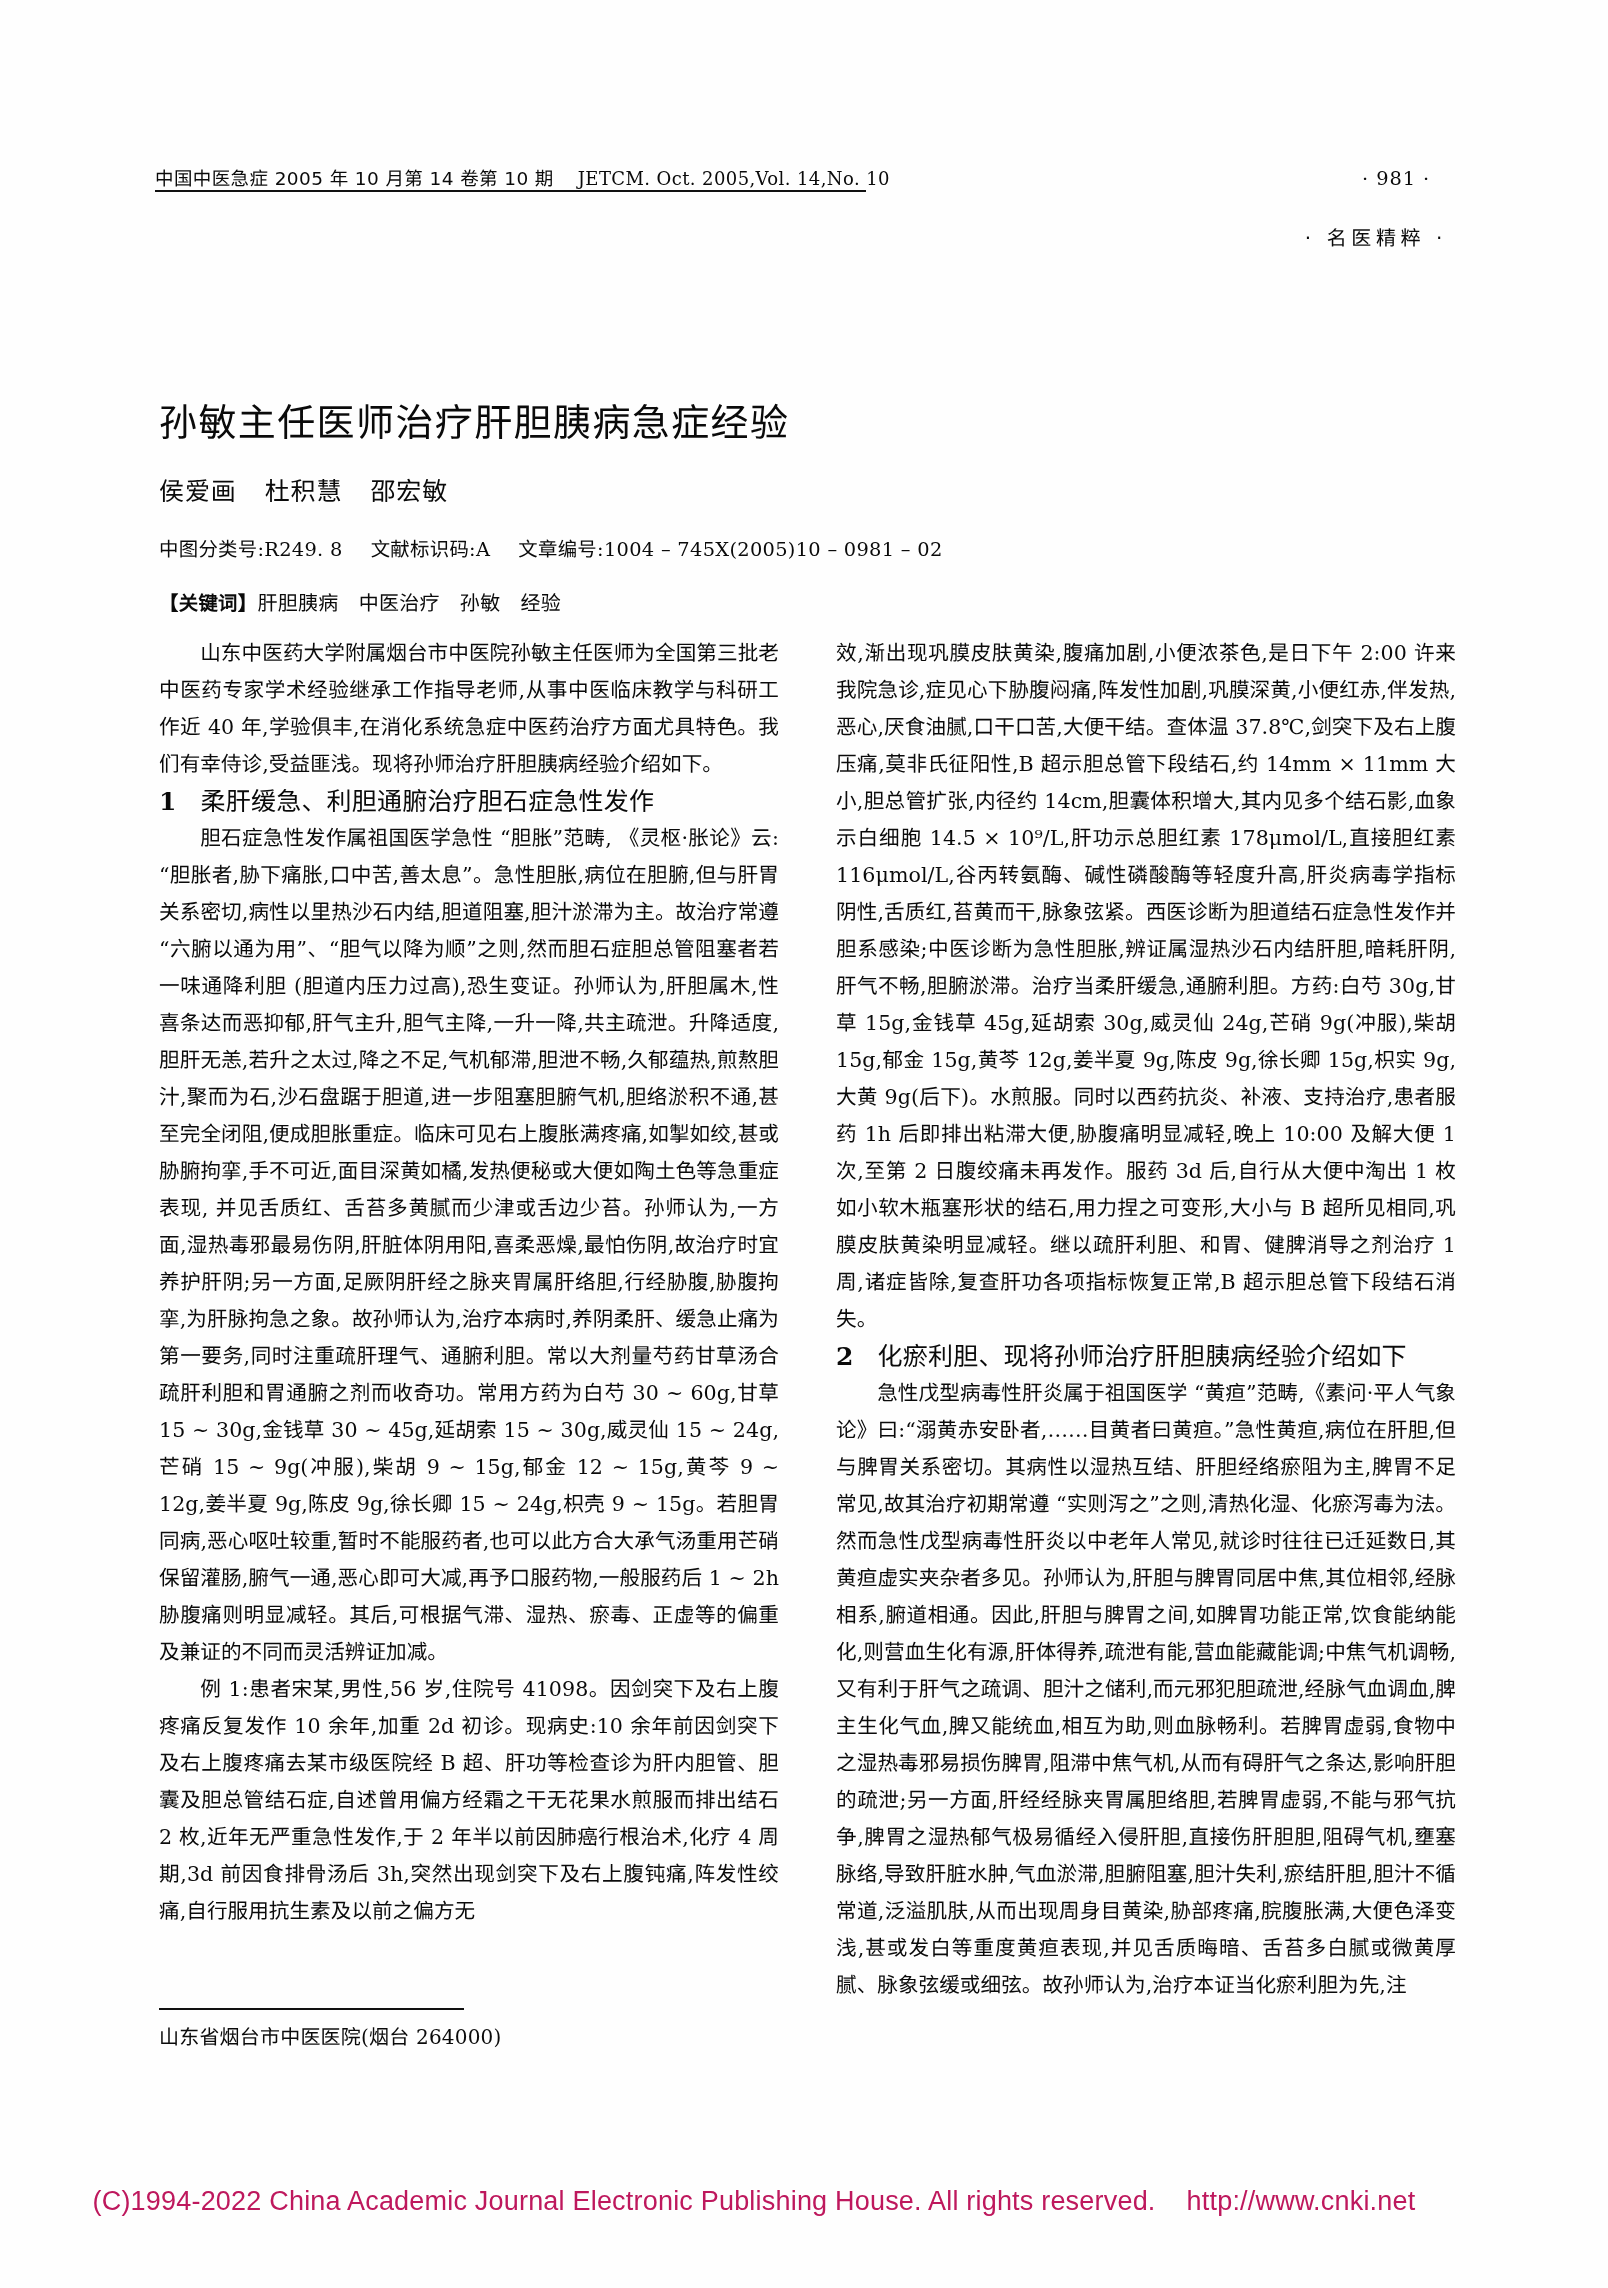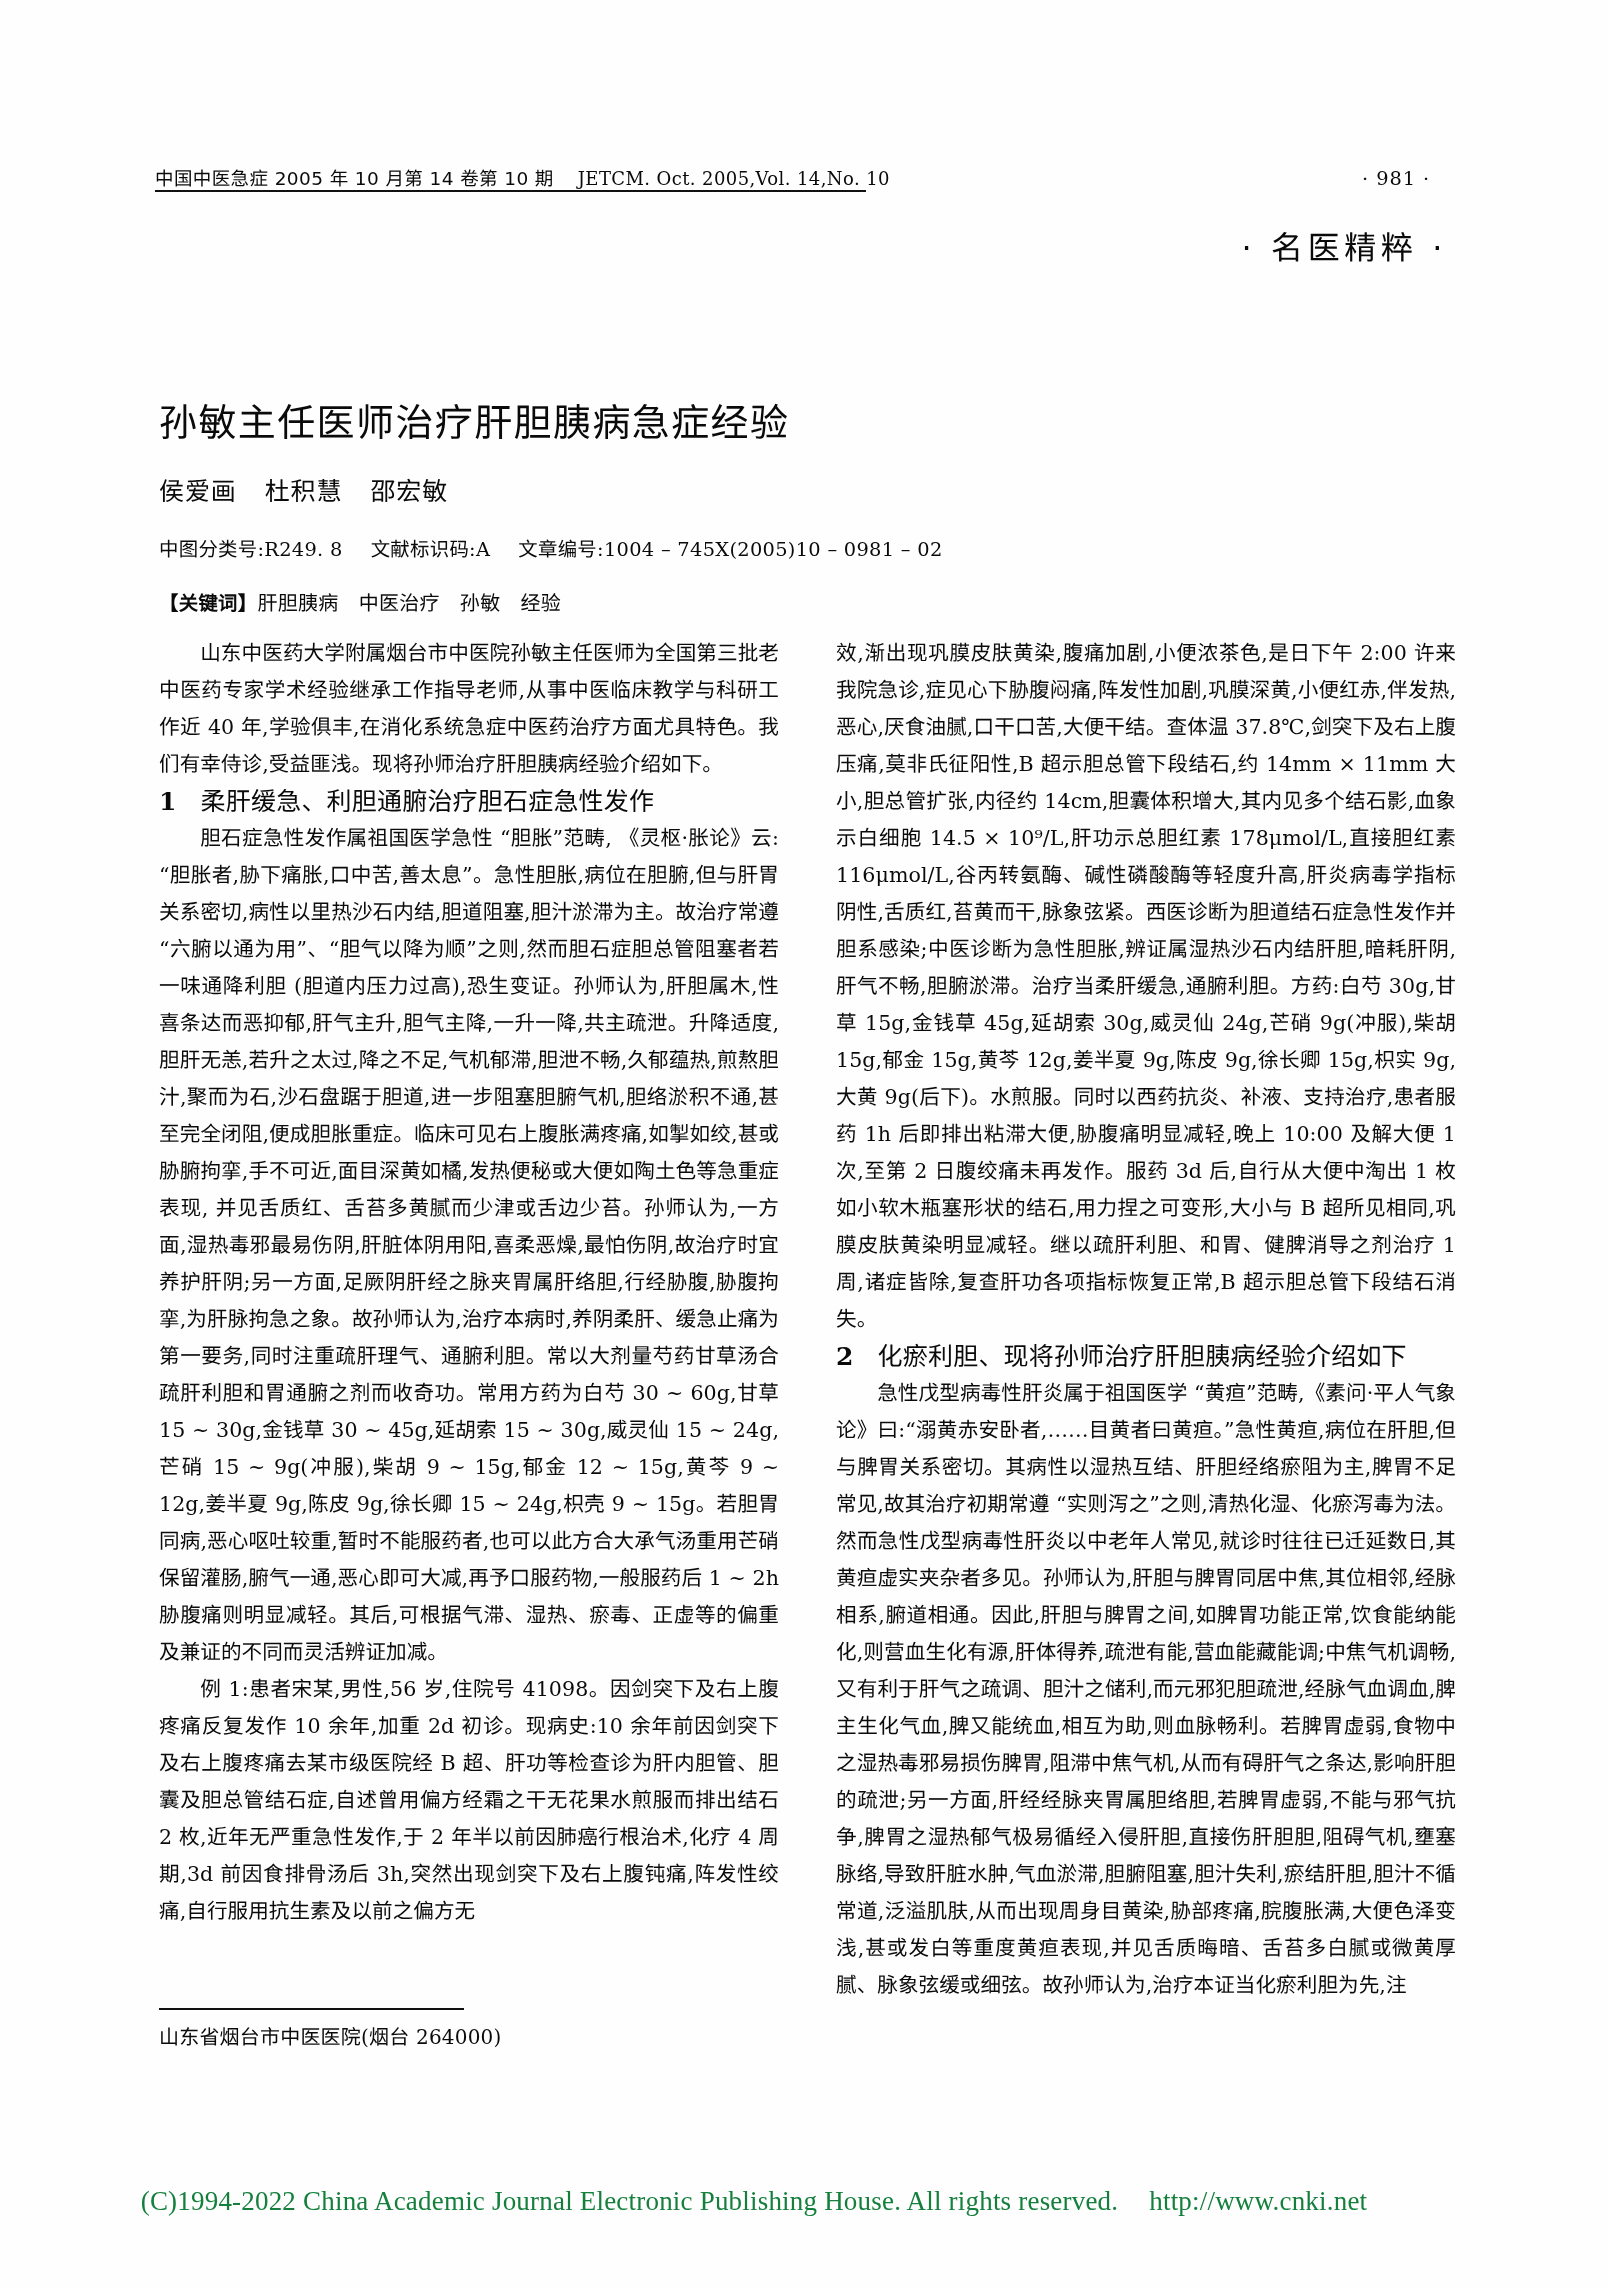--- a/index.html
+++ b/index.html
@@ -60,21 +60,21 @@
     height: 2.3px;
     background: #111;
   }
 
   
   .colhead {
     position: absolute;
     right: 162px;
     top: 222px;
     font-family: "DejaVu Sans", "Liberation Sans", sans-serif;
-    font-size: 32px;
+    font-size: 20px;
     letter-spacing: 4.6px;
     white-space: nowrap;
   }
 
   
   .title {
     position: absolute;
     left: 159px;
     top: 367px;
     font-family: Liberation Mono, monospace;
@@ -176,22 +176,22 @@
     white-space: nowrap;
   }
 
   
   .cnki {
     position: absolute;
     left: 0;
     top: 2186px;
     width: 1508px;
     text-align: center;
-    color: #15803d;
-    font-family: Liberation Serif, serif;
+    color: #be185d;
+    font-family: Liberation Sans, sans-serif;
     font-size: 27px;
     letter-spacing: 0.2px;
     white-space: nowrap;
   }
   .cnki .cnki-url { margin-left: 31px; }
 </style>
 </head>
 <body>
 
 <div class="page">

